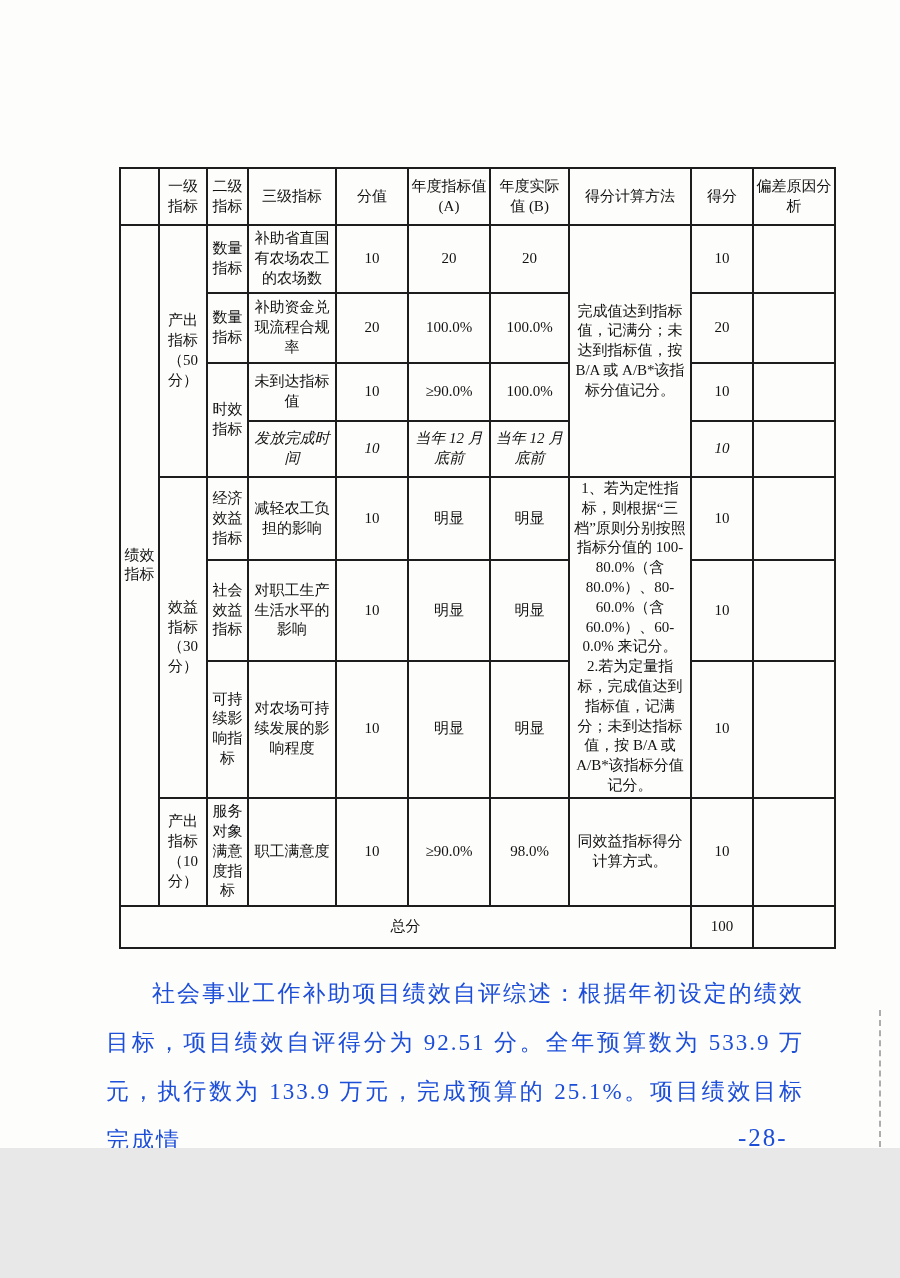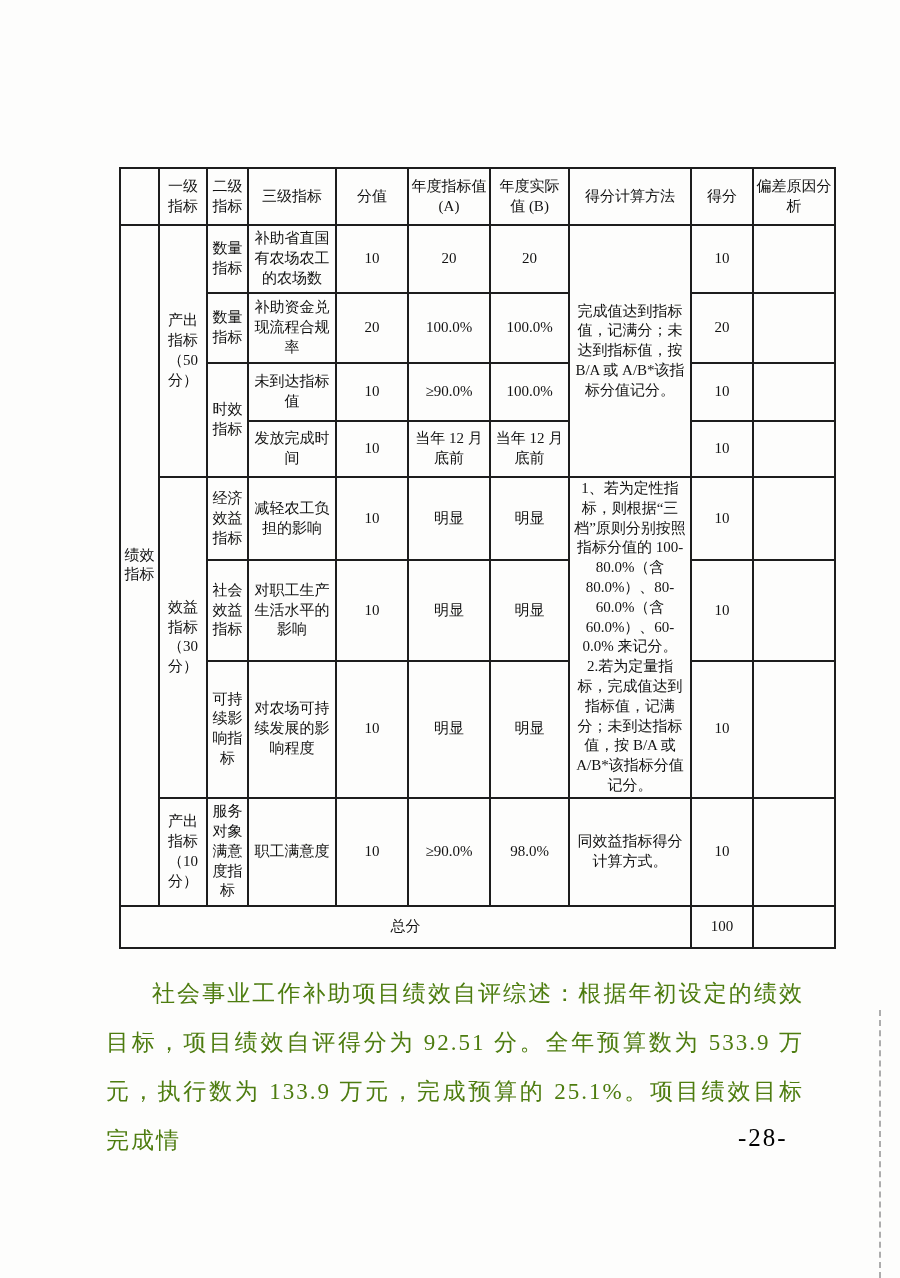--- a/index.html
+++ b/index.html
@@ -1,19 +1,19 @@
 <!DOCTYPE html>
 <html><head>
 <meta charset="utf-8">
 <style>
   * { margin:0; padding:0; box-sizing:border-box; }
   html,body { background:#e8e8e8; }
   .page {
     position:relative;
-    width:900px; height:1278px;
+    width:900px; height:1148px;
     background:#fdfdfc;
     overflow:hidden;
     font-family:"Liberation Serif","DejaVu Serif",serif;
     color:#111;
   }
   table.score-table {
     position:absolute; left:119px; top:167px;
     width:715px;
     border-collapse:collapse;
     table-layout:fixed;
@@ -32,43 +32,43 @@
   .method-cell {
     white-space:pre-line;
     line-height:21px;
     padding:1px 3px;
     margin-top:7px;
   }
   tr.rh-head { height:57px; }
   tr.rh1 { height:68px; }
   tr.rh2 { height:70px; }
   tr.rh3 { height:58px; }
-  tr.rh4 { height:56px; }
+  tr.rh4 { height:56px;font-style:italic; }
   tr.rh5 { height:79px; }
   tr.rh6 { height:95px;padding-left:48px; }
   tr.rh7 { height:130px; }
   tr.rh8 { height:108px; }
   tr.rh9 { height:42px; }
   .summary-para {
     position:absolute;
     left:106px; top:969px;
     width:698px;
     font-size:23px;
     line-height:49px;
     letter-spacing:2px;
     text-align:justify;
     text-indent:2em;
-    color:#4d7c0f;
+    color:#1d4ed8;
   }
   .page-number {
     position:absolute;
     left:738px; top:1124px;
     font-size:25px;
     letter-spacing:2px;
-    color:#000000;
+    color:#1d4ed8;
   }
   .fold-line {
     position:absolute;
     left:879px; top:1010px;
     height:268px; width:0;
     border-left:2px dashed #adadad;
   }
 </style>
 </head>
 <body>

